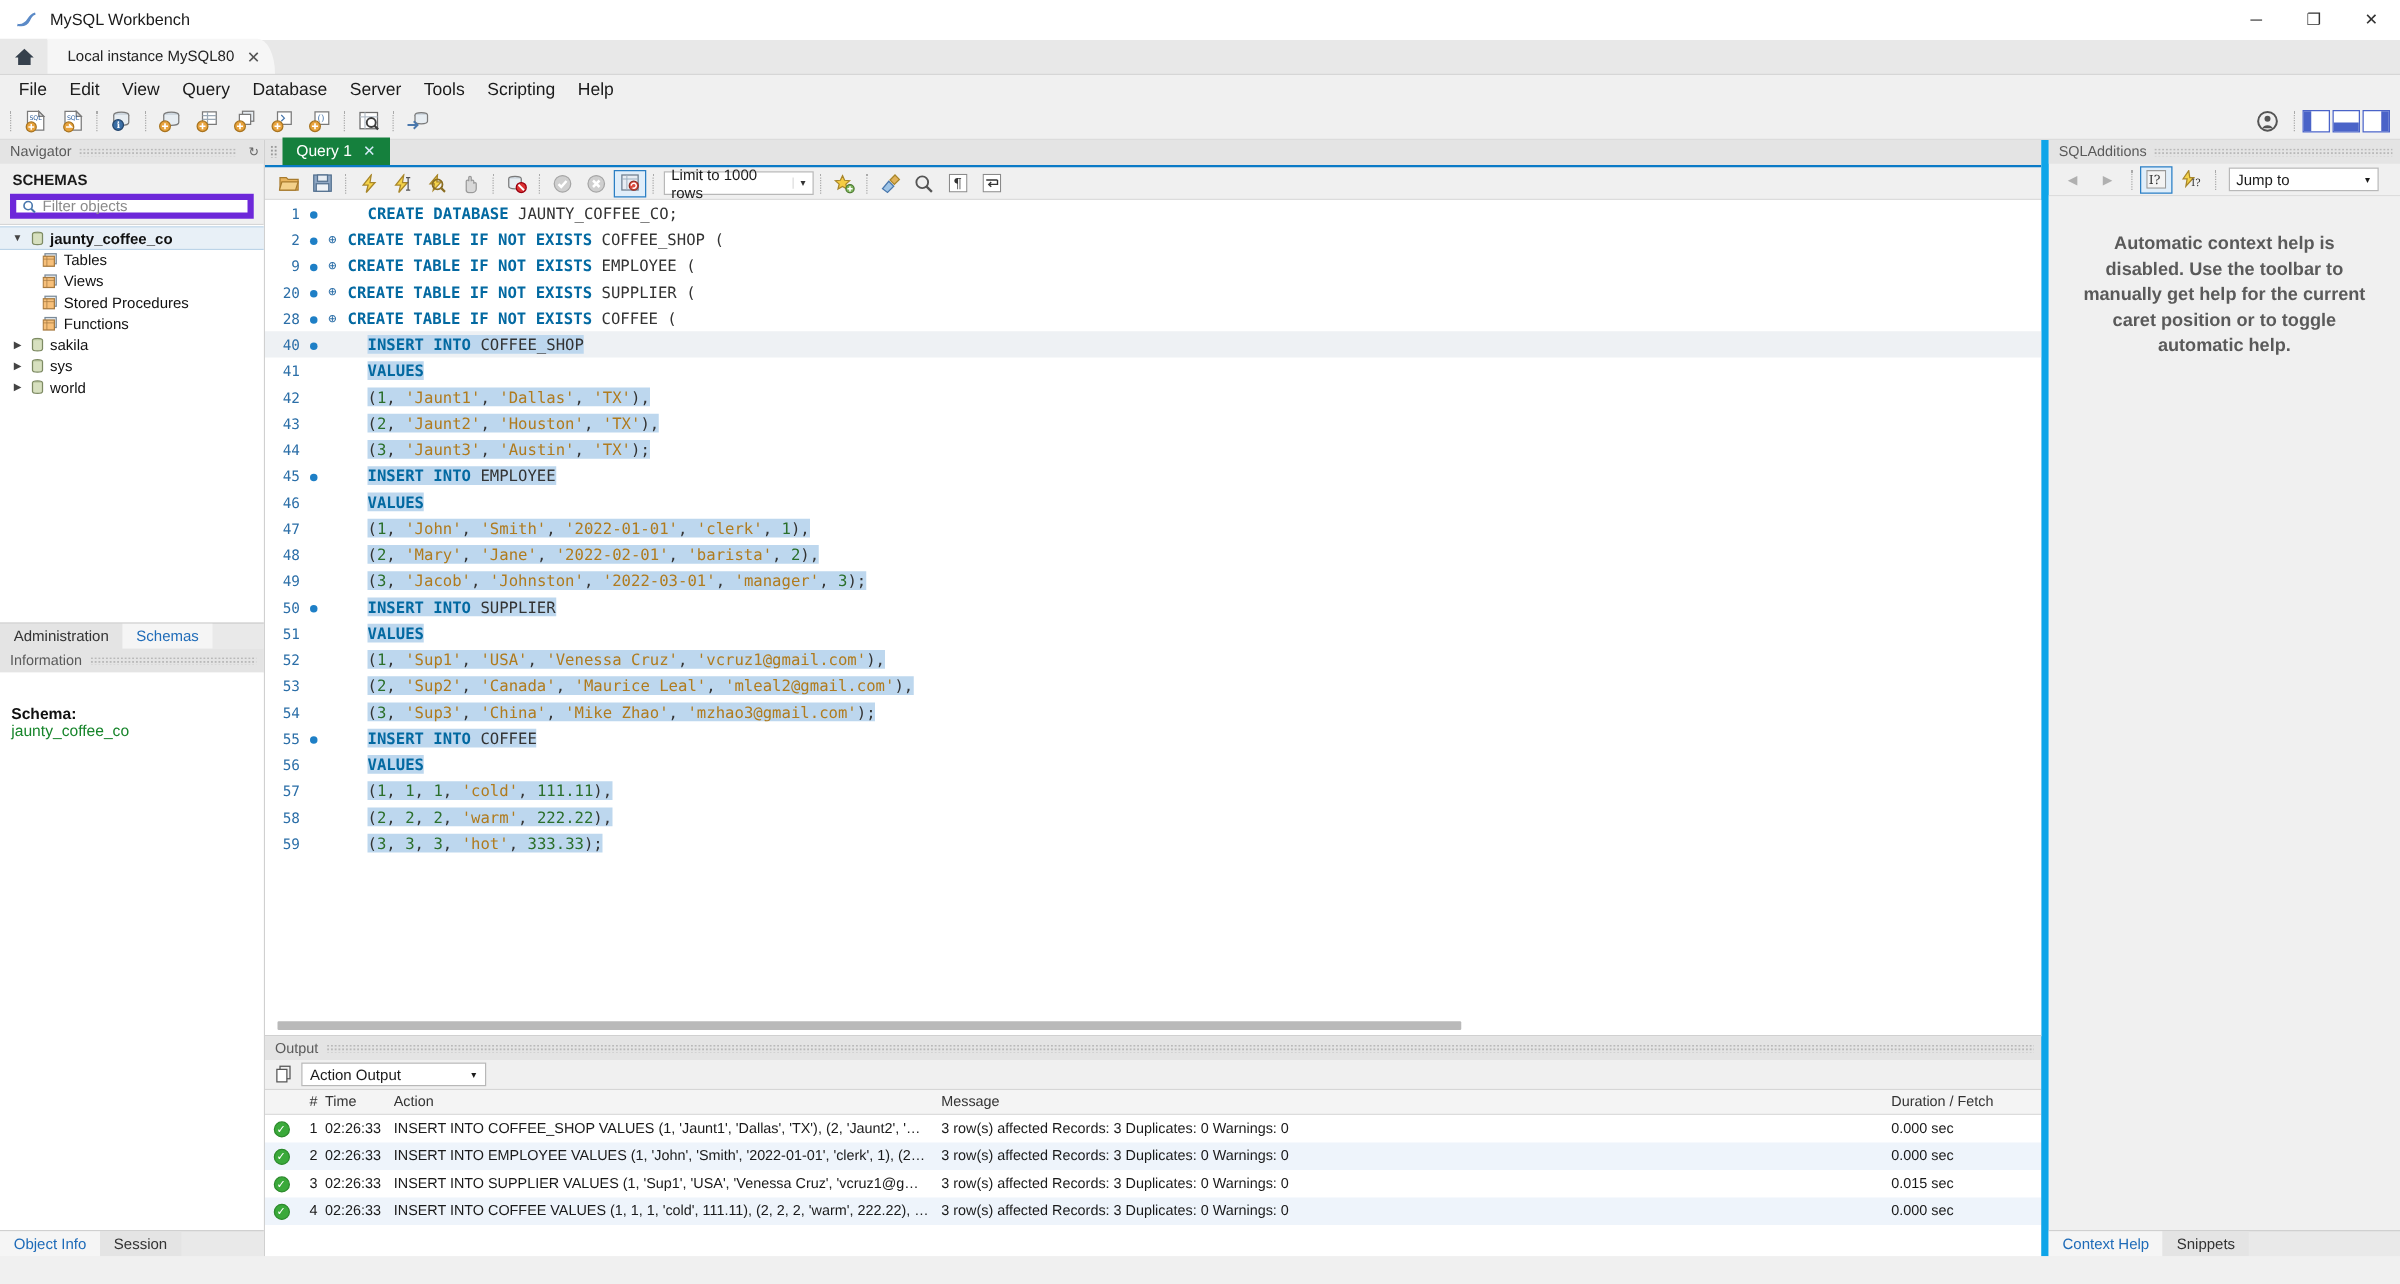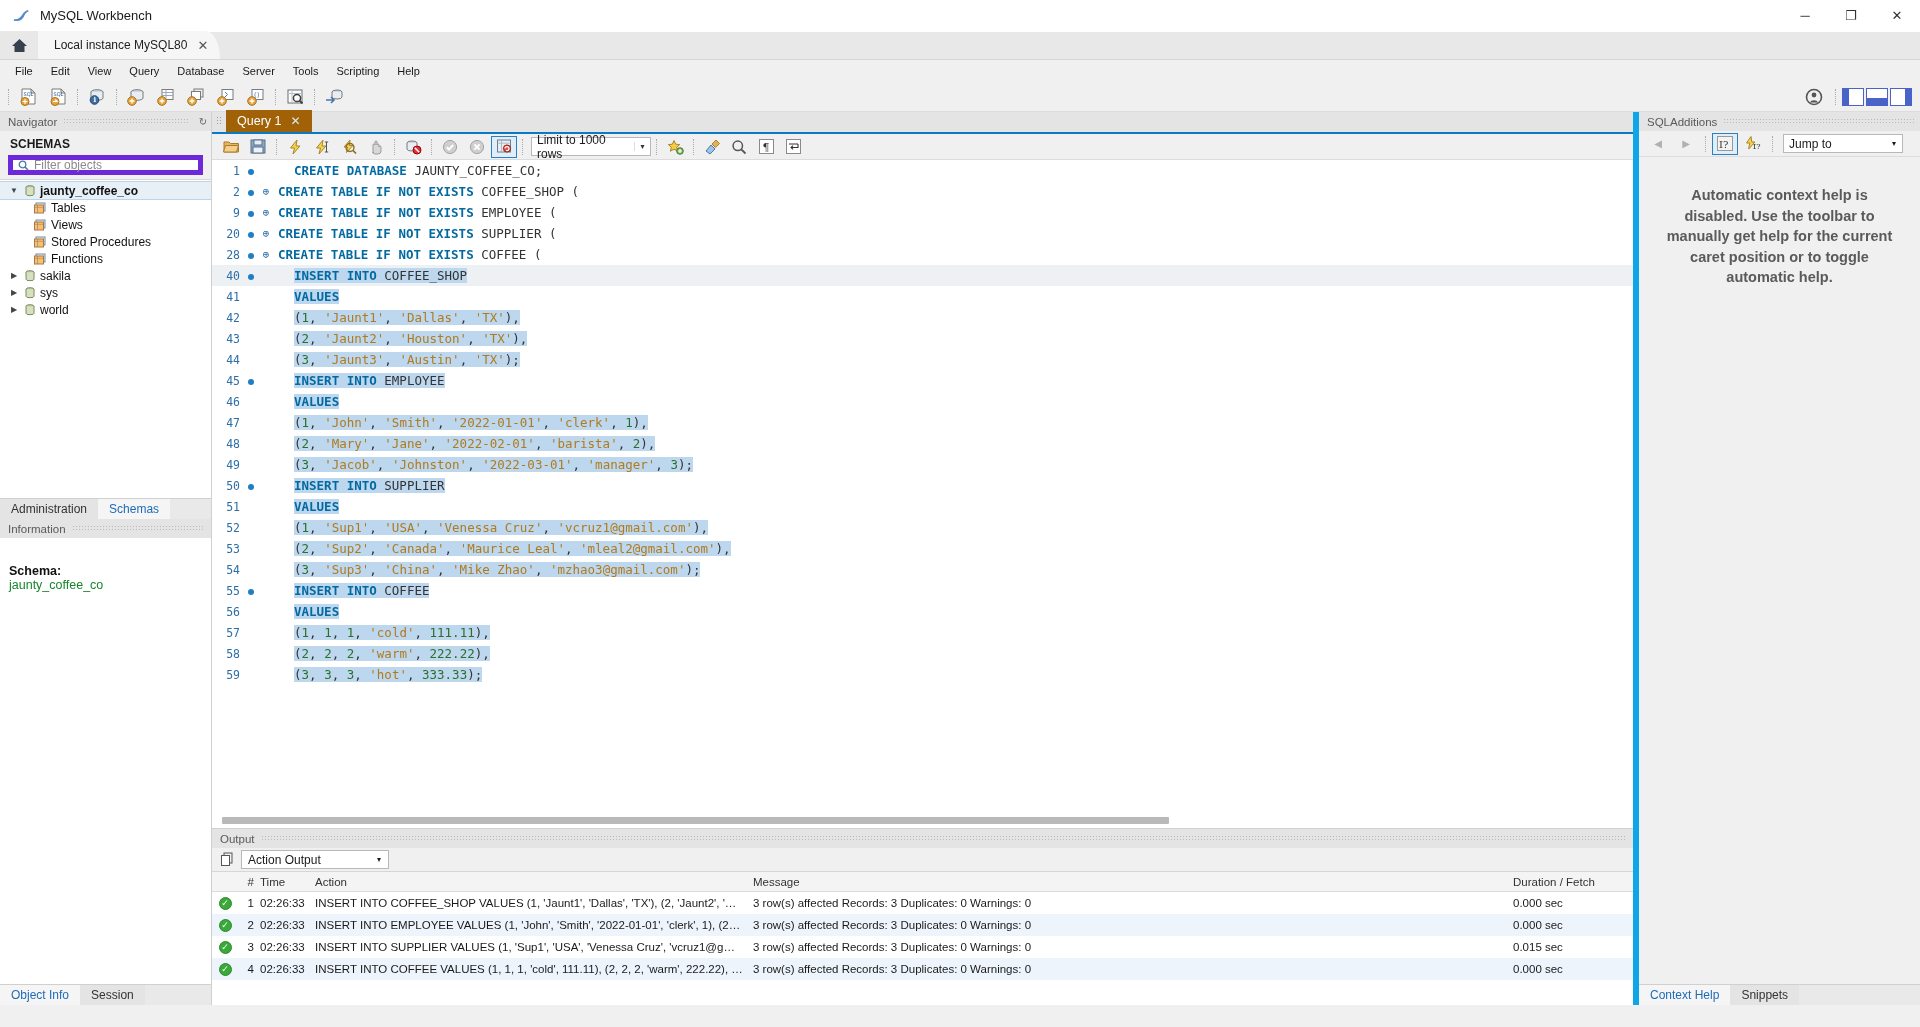--- a/index.html
+++ b/index.html
@@ -30,21 +30,21 @@
   .home-tab { width:38px; height:28px; display:flex; align-items:center; justify-content:center;
               background:#e8e8e8; }
   .inst-tab { height:28px; padding:0 12px 0 16px; background:#f6f6f6; display:flex; align-items:center;
               gap:10px; font-size:12px; color:#222; position:relative;
               border-top-right-radius: 14px 28px; }
   .inst-tab .x { color:#555; font-size:13px; }
 
   
   .menubar { height:22px; background:#f0f0f0; display:flex; align-items:center; padding-left:6px;
              flex:none; }
-  .menubar div { padding:2px 9px; font-size:11px; color:#1a1a1a; }
+  .menubar div { padding:2px 9px; font-size:14px; color:#1a1a1a; }
 
   
   .maintoolbar { height:30px; background:#f0f0f0; display:flex; align-items:center; padding-left:4px;
                  flex:none; border-bottom:1px solid #dcdcdc; }
   .tbtn { width:30px; height:26px; display:flex; align-items:center; justify-content:center; }
   .maintoolbar .right { margin-left:auto; display:flex; align-items:center; gap:2px; padding-right:8px; }
   .panel-toggle { width:22px; height:18px; border:1px solid #4a63c8; background:#fff;
                   display:flex; flex-direction:column; }
 
   
@@ -82,21 +82,21 @@
   .info-spacer { flex:1; background:#fff; }
 
   
   .center { flex:1; display:flex; flex-direction:column; min-width:0; background:#f0f0f0; }
   .qtabs { height:22px; background:#e4e4e4; display:flex; align-items:flex-end; flex:none;
            border-bottom:2px solid #0a7ac6; }
   .qtabs .grip { width:14px; height:22px; display:flex; align-items:center; }
   .qtabs .grip i { width:6px; height:10px; margin-left:4px;
        background-image: radial-gradient(circle, #9a9a9a 0.7px, transparent 0.8px);
        background-size:3px 3px; display:block; }
-  .qtab { height:22px; background:#a16207; color:#fff; display:flex; align-items:center; gap:9px;
+  .qtab { height:22px; background:#15803d; color:#fff; display:flex; align-items:center; gap:9px;
           padding:0 11px; font-size:12.5px; }
   .qtab .x { color:#d6ecfa; font-size:12px; }
 
   .editor-toolbar { height:26px; background:#f0f0f0; display:flex; align-items:center; gap:1px;
                     padding-left:6px; flex:none; border-bottom:1px solid #dcdcdc; }
   .etbtn { width:26px; height:22px; display:flex; align-items:center; justify-content:center; }
   .etbtn.active { border:1px solid #2b7fc4; background:#e0eefa; }
   .etsep { width:1px; height:16px; margin:0 4px; border-left:1px dotted #aaa; }
   .limitsel { height:19px; width:120px; background:#fff; border:1px solid #b8b8b8; display:flex;
               align-items:center; font-size:12px; padding-left:5px; margin-left:3px; }

